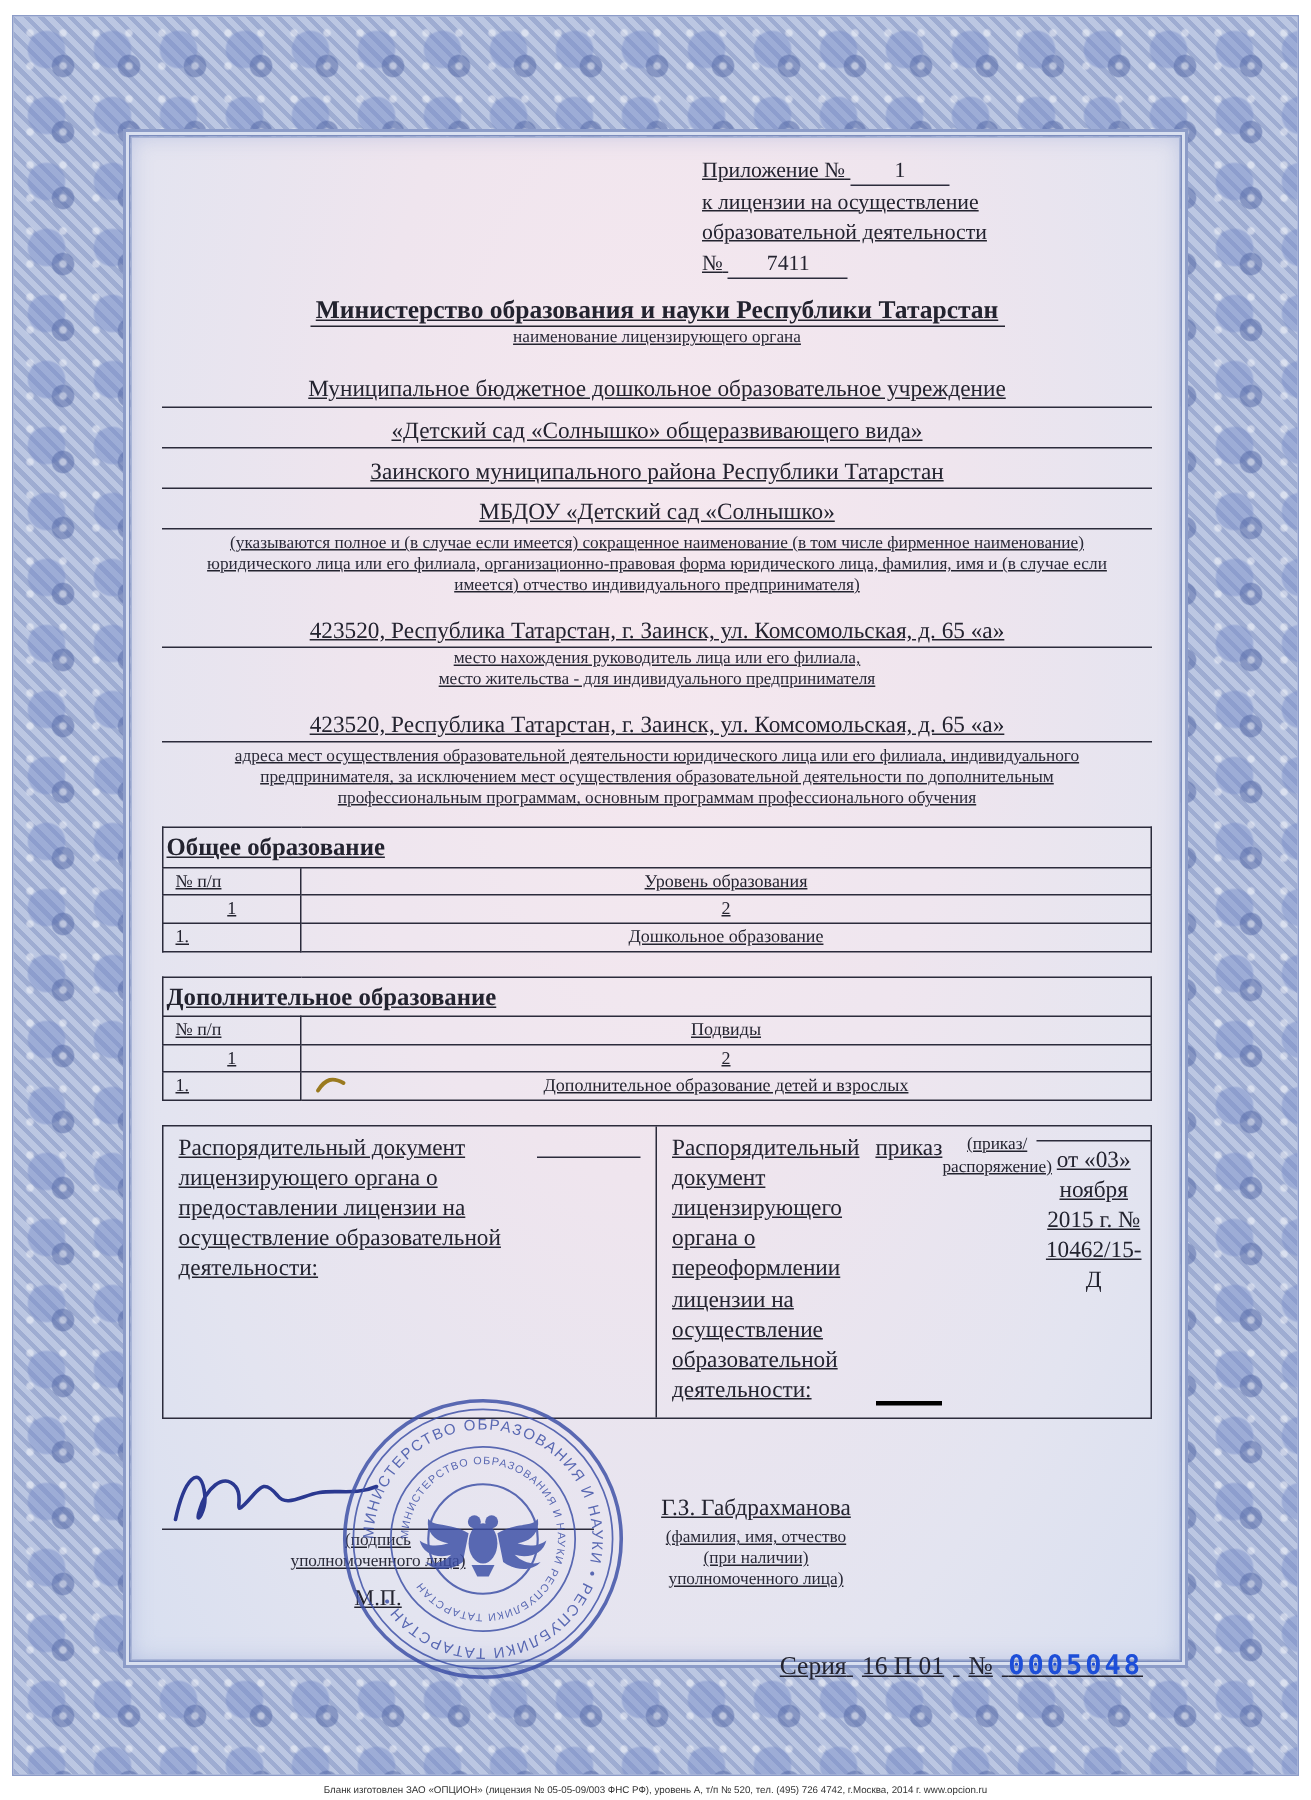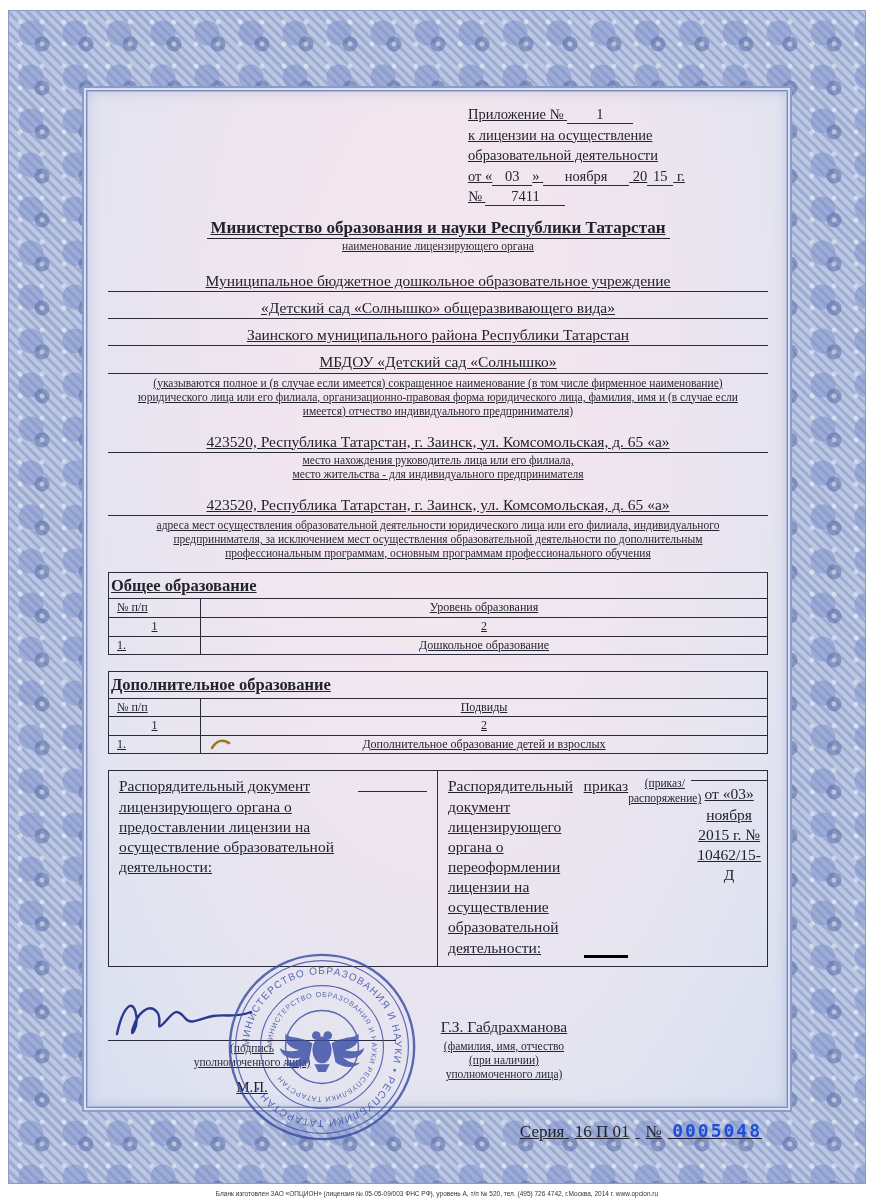--- a/index.html
+++ b/index.html
@@ -103,26 +103,20 @@
 
 <div class="content">
 
   <div class="appendix">
     <div>
       <span>Приложение №</span>
       <span class="bl w66">1</span>
     </div>
     <div>к лицензии на осуществление</div>
     <div>образовательной деятельности</div>
-    <div>
-      <span>от «</span><span class="bl w40">03</span><span>»</span>
-      <span class="bl w86">ноября</span>
-      <span>20</span><span class="bl w30">15</span>
-      <span>г.</span>
-    </div>
     <div>
       <span>№</span>
       <span class="bl w80">7411</span>
     </div>
   </div>
 
   <div class="doc-title">
     <span>Министерство образования и науки Республики Татарстан</span>
   </div>
   <div class="caption">наименование лицензирующего органа</div>

